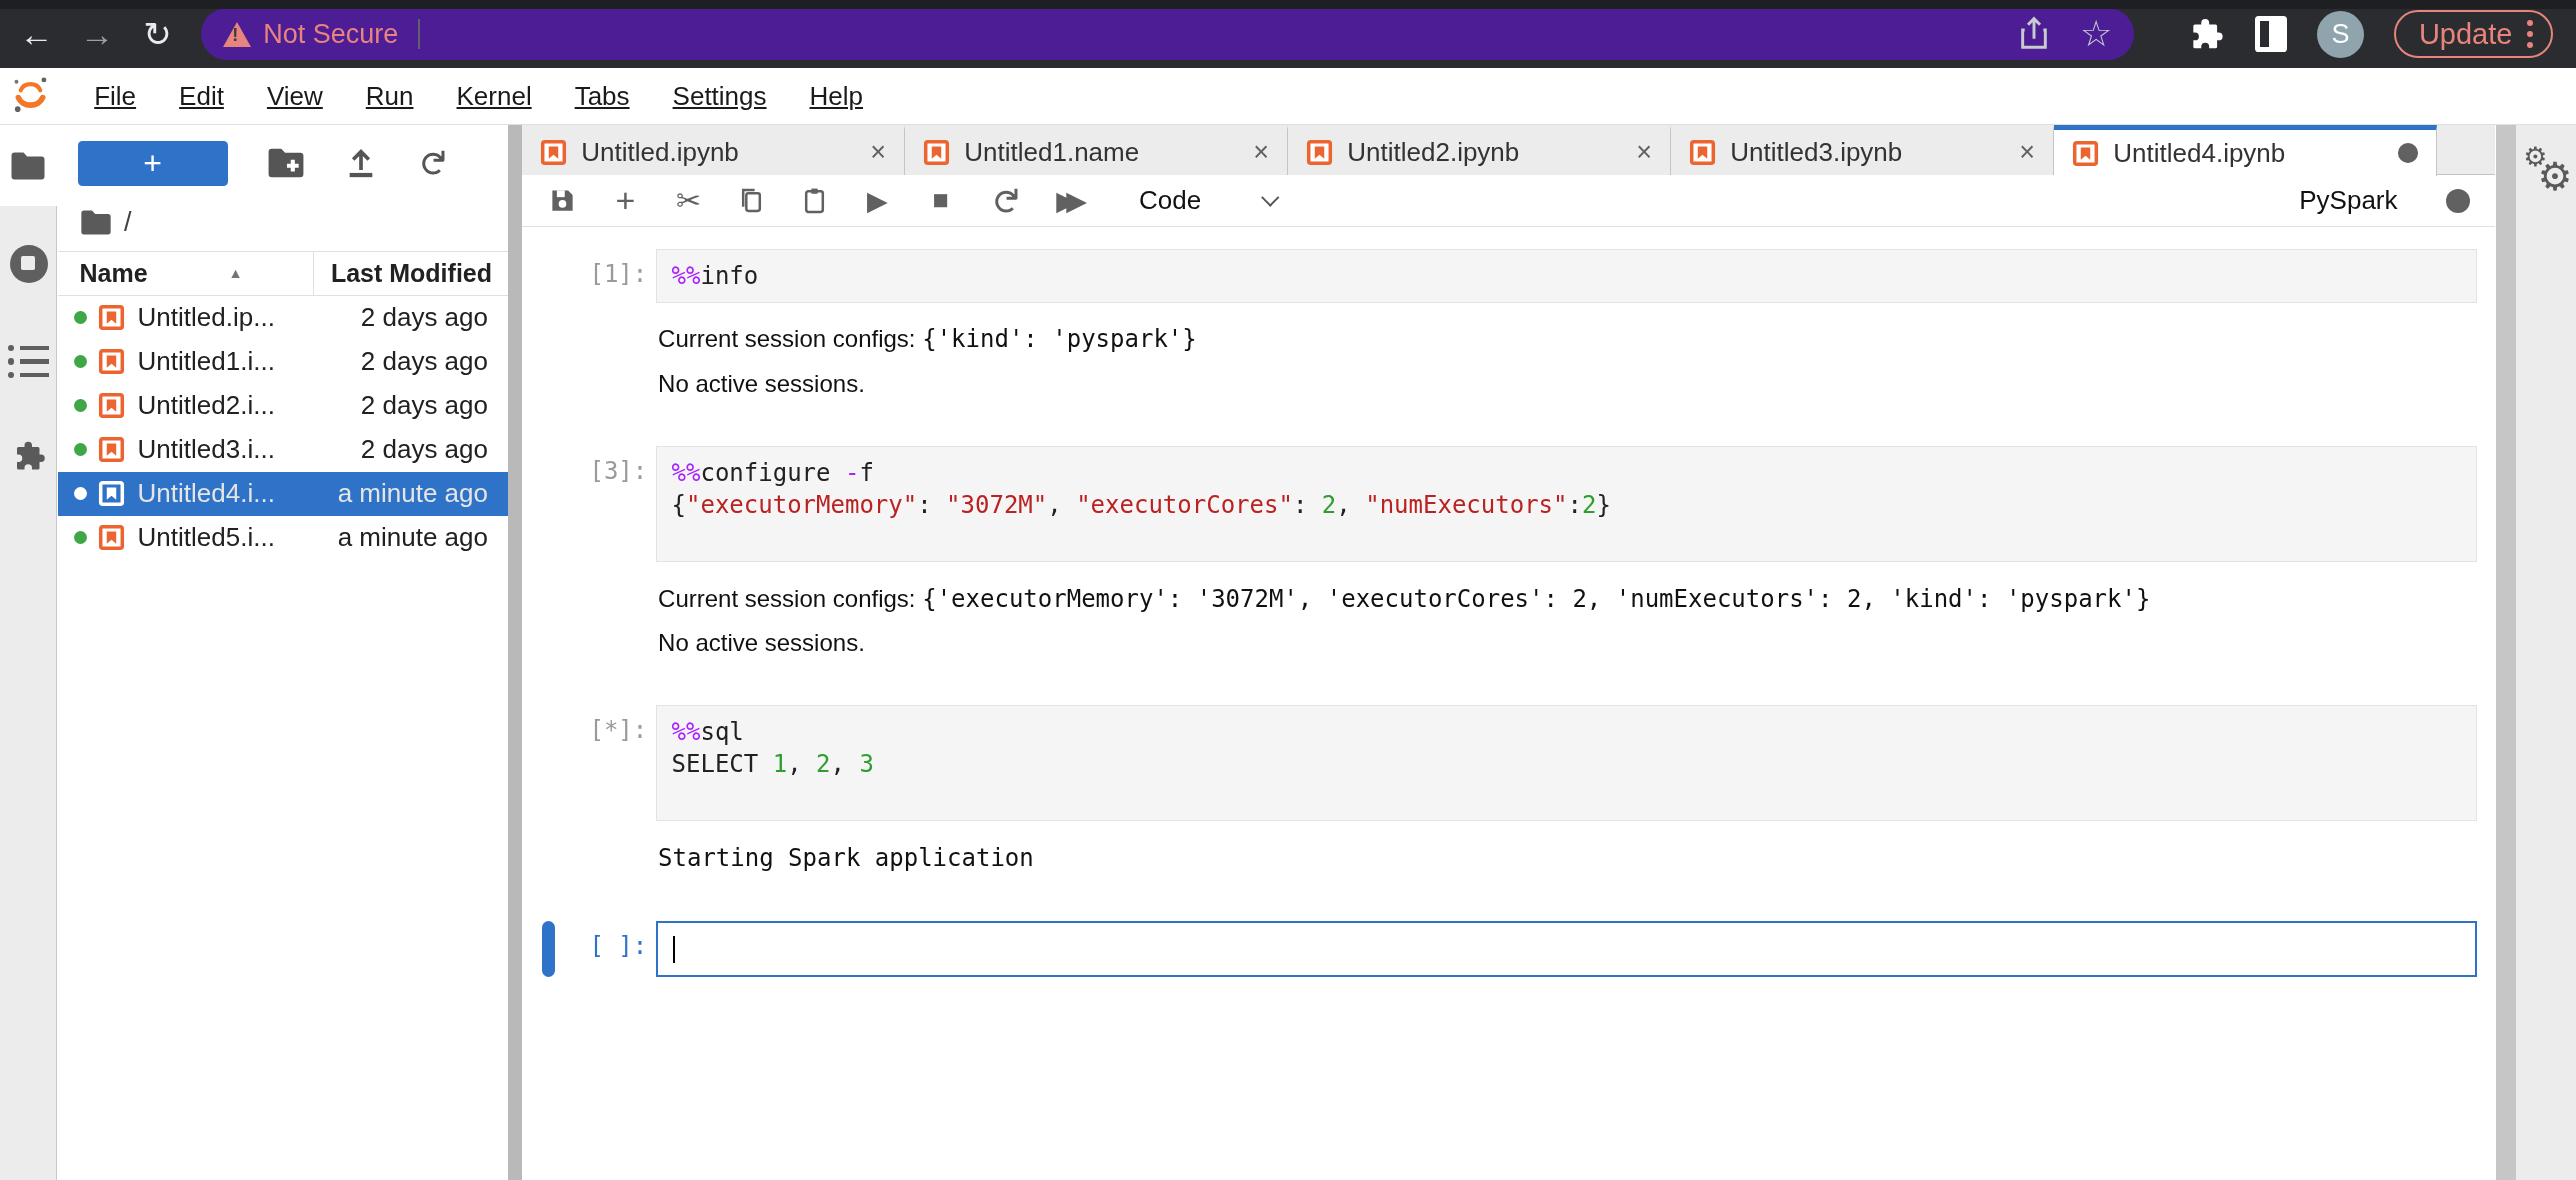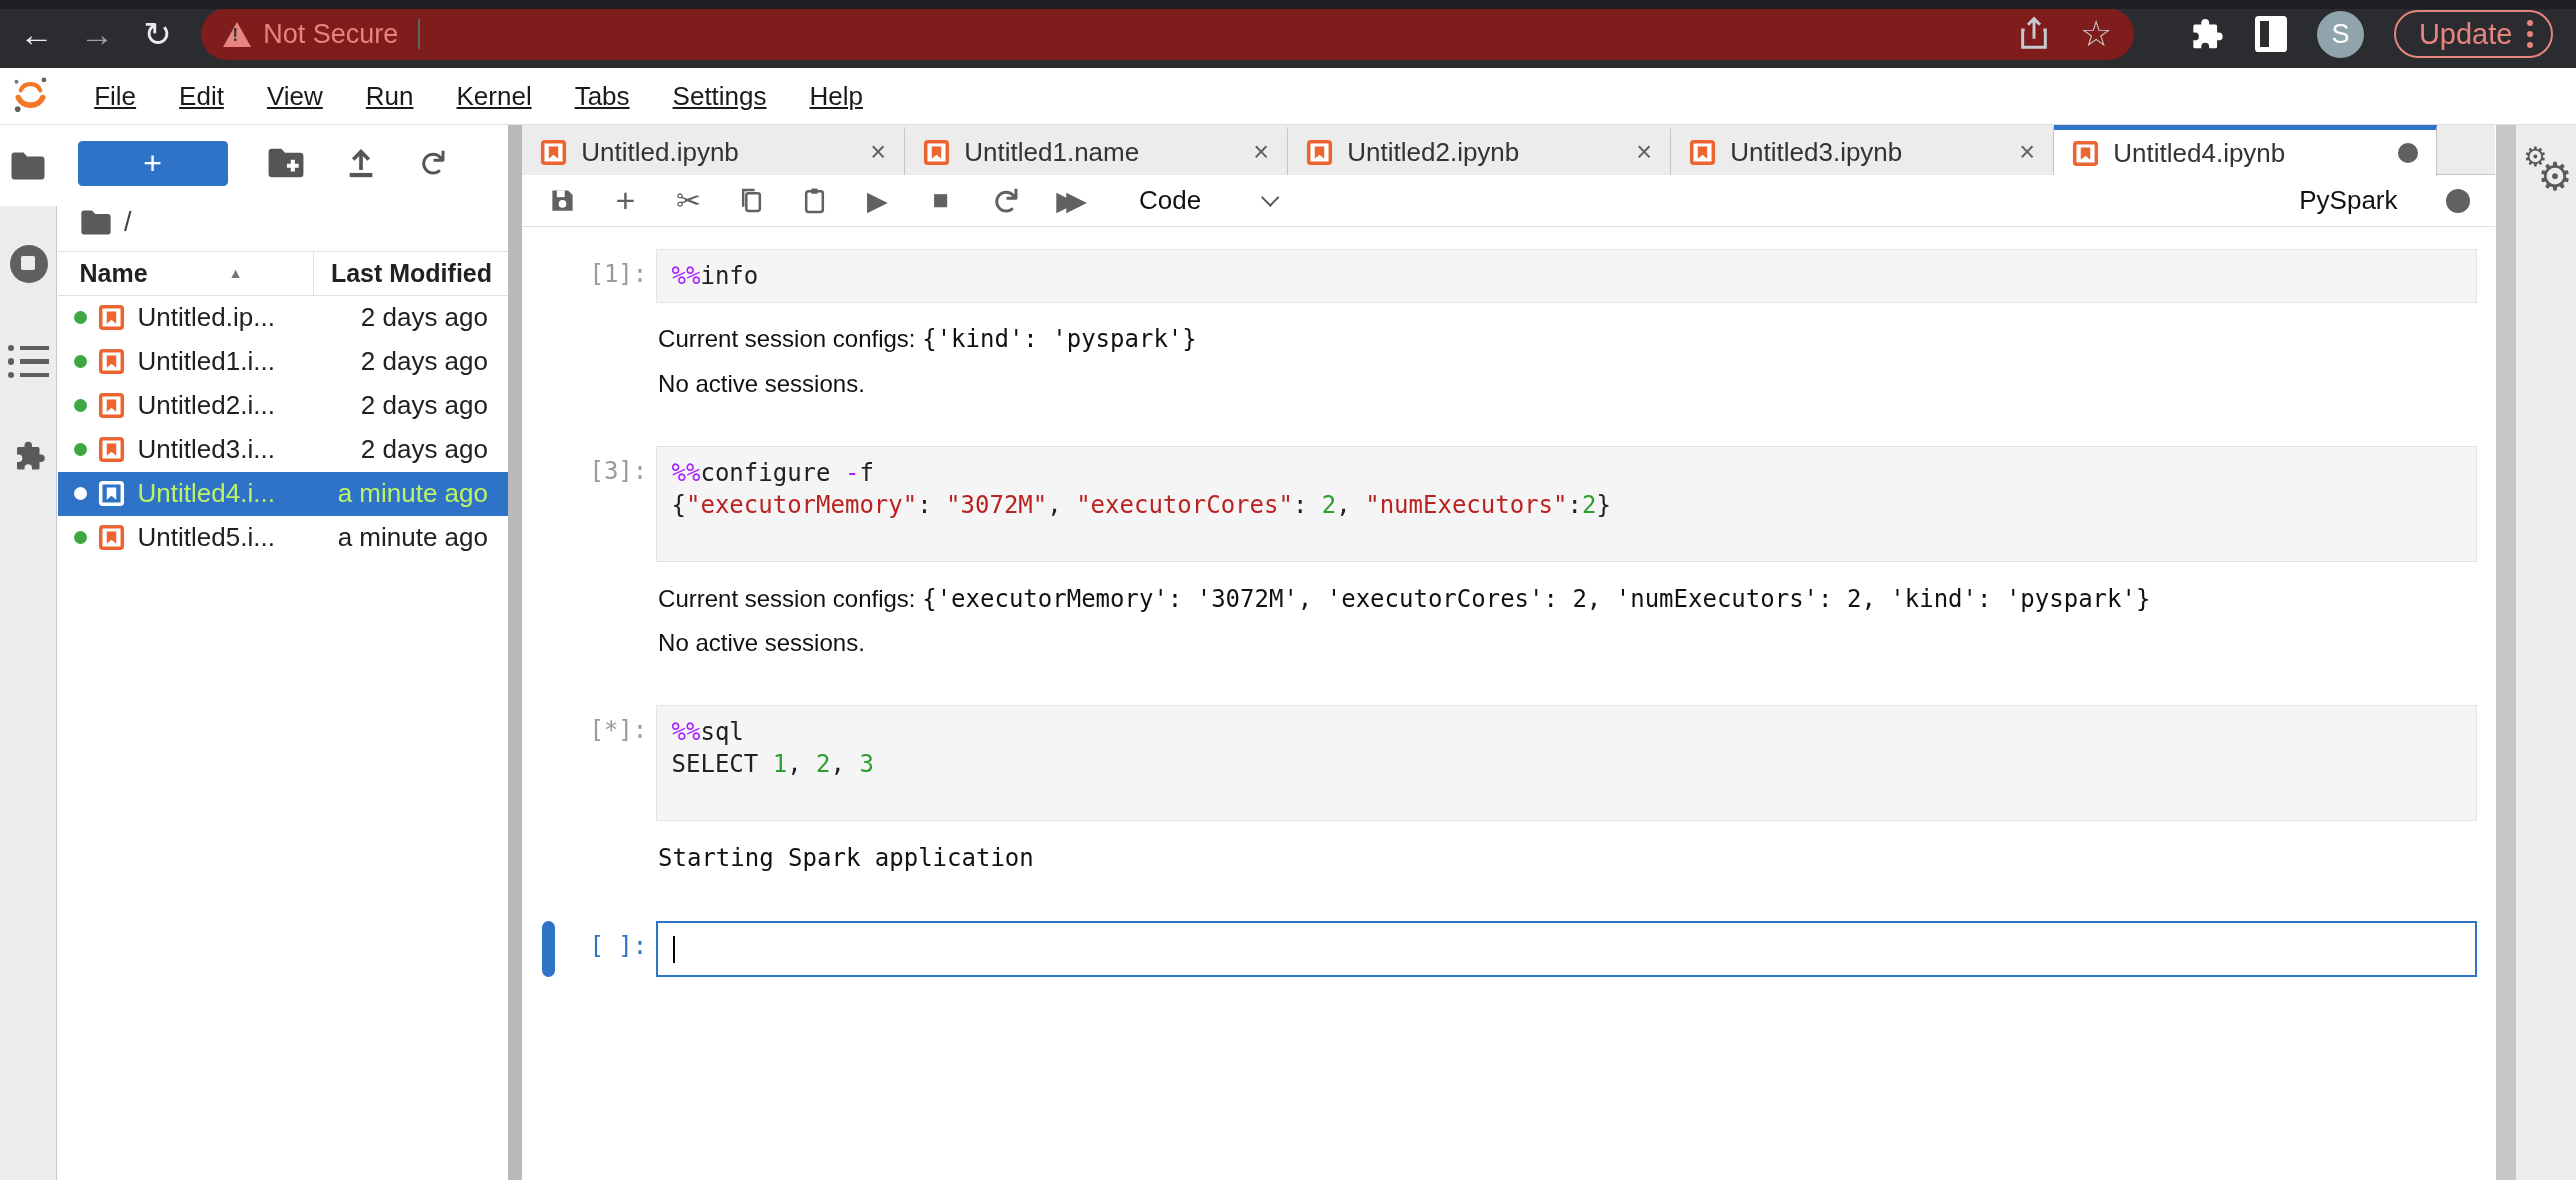--- a/index.html
+++ b/index.html
@@ -6,21 +6,21 @@
   html,body { width:2576px; height:1181px; overflow:hidden; background:#fff;
     font-family:"Liberation Sans", sans-serif; }
 
   
   #browser-bar { position:absolute; left:0; top:0; width:2576px; height:68px;
     background:#2b2c2f; display:flex; align-items:center; }
   #window-strip { position:absolute; left:0; top:0; width:2576px; height:9px; background:#1e1f22; }
   .nav-btn { width:48px; height:48px; display:flex; align-items:center; justify-content:center;
     color:#e8eaed; font-size:34px; margin-left:12.5px; }
   .nav-btn.dim { color:#9aa0a6; }
-  #address-bar { height:52px; flex:1; margin:0 16px 0 19.7px; background:#7f1d1d; border-radius:26px;
+  #address-bar { height:52px; flex:1; margin:0 16px 0 19.7px; background:#4c1d95; border-radius:26px;
     display:flex; align-items:center; padding:0 21.5px; max-width:1950px; }
   .warn-tri { width:0; height:0; border-left:14.3px solid transparent; border-right:14.3px solid transparent;
     border-bottom:25px solid #e8847e; position:relative; margin-right:12.5px; }
   .warn-tri:after { content:"!"; position:absolute; left:-4.5px; top:3.6px; color:#3a3b3f; font-size:18px; font-weight:bold; }
   #not-secure { color:#e8847e; font-size:27px; margin-right:19.7px; }
   .addr-sep { width:1.8px; height:30px; background:#5f6368; margin-right:19.7px; }
   #url { font-size:27px; white-space:nowrap; overflow:hidden; }
   #url .scheme { color:#e8847e; text-decoration:line-through; }
   #url .host { color:#e8eaed; font-weight:bold; }
   #url .path { color:#9aa0a6; }
@@ -74,21 +74,21 @@
   #fb-header { display:flex; border-top:0.9px solid #e0e0e0; border-bottom:0.9px solid #e0e0e0; height:45px;
     align-items:center; font-size:25px; font-weight:bold; color:#212121; }
   #col-name { flex:1; padding-left:21.5px; display:flex; align-items:center; gap:81px; }
   #sort-caret { font-size:14.3px; color:#757575; }
   #col-modified { width:195px; border-left:0.9px solid #e0e0e0; text-align:right; padding-right:16px;
     height:100%; display:flex; align-items:center; justify-content:flex-end; }
   .file-row { display:flex; align-items:center; height:44px; font-size:26px; color:#212121;justify-content:flex-end; }
   .file-row .dot { width:13.4px; height:13.4px; border-radius:50%; background:#3fa745; margin:0 10.7px 0 16px; flex:none; }
   .file-row .fname { flex:1; margin-left:12.5px; white-space:nowrap; overflow:hidden; }
   .file-row .ftime { width:206px; text-align:right; padding-right:20px; flex:none; }
-  .file-row.selected { background:#2f73c8; color:#bef264; }
+  .file-row.selected { background:#2f73c8; color:#e5e5e5; }
   .file-row.selected .dot { background:#fff; }
 
   
   #panel-divider { position:absolute; left:508px; top:125px; width:14.3px; height:1055px; background:#b9b9b9; }
   #main-scrollbar { position:absolute; left:2496px; top:125px; width:20.6px; height:1055px; background:#c6c6c6; }
   #right-strip { position:absolute; left:2516px; top:125px; width:60px; height:1055px; background:#ececec; }
   #gear-icon { color:#5a5a5a; position:relative; top:16px; left:7.2px; }
   #gear-icon .g1 { font-size:27px; position:absolute; left:0; top:0; }
   #gear-icon .g2 { font-size:39px; position:absolute; left:14.3px; top:12.5px; }
 

